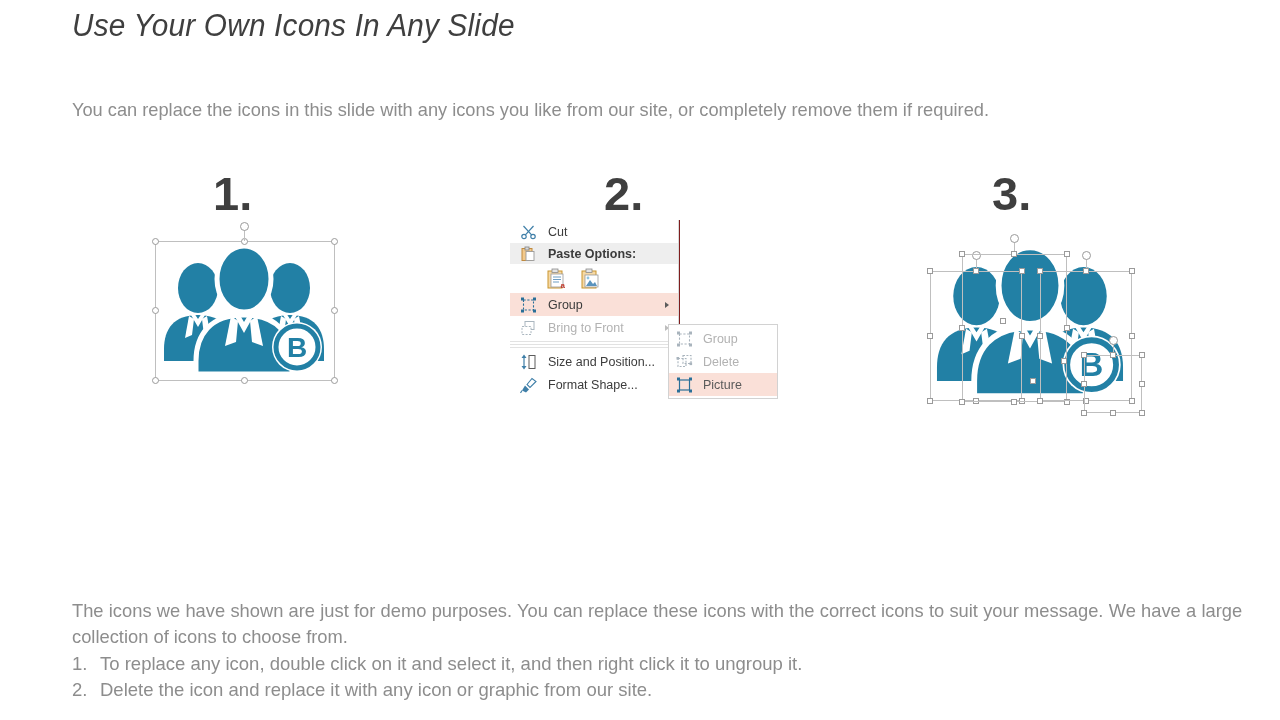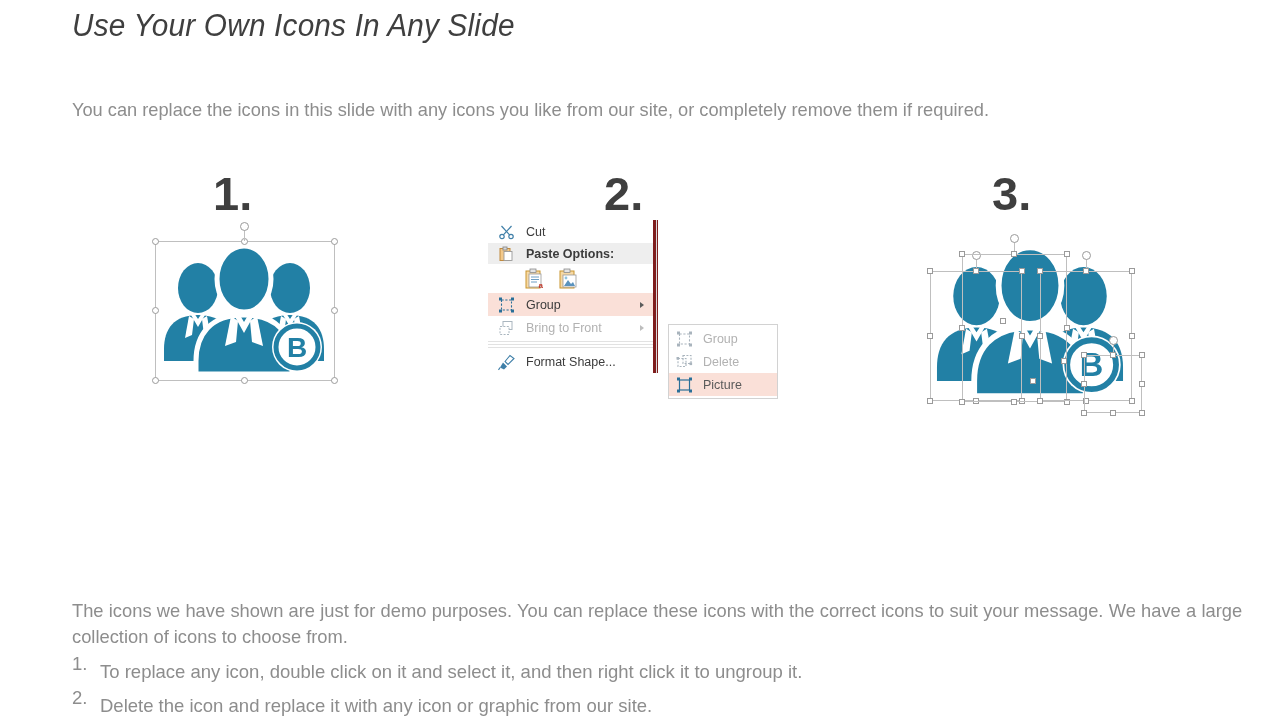--- a/index.html
+++ b/index.html
@@ -69,23 +69,23 @@
     background:#ffffff;border:1px solid #9a9a9a;box-sizing:border-box;
   }
   .rot-handle{
     position:absolute;width:9px;height:9px;border-radius:50%;
     background:#ffffff;border:1px solid #9a9a9a;box-sizing:border-box;
   }
   .rot-stem{position:absolute;width:1px;background:#bfbfbf;}
 
   
   .ctx-menu{
-    position:absolute;left:488px;top:220px;width:170px;
+    position:absolute;left:510px;top:220px;width:170px;
     background:#ffffff;
-    border-right:5px solid #7f1d1d;
+    border-right:2px solid #7f1d1d;
     font-size:12.5px;
     color:#3c3c3c;
     box-sizing:border-box;
   }
   .ctx-item{
     position:relative;
     display:flex;align-items:center;
     height:23px;
     padding-left:38px;
     white-space:nowrap;
@@ -140,21 +140,21 @@
     text-align:justify;
     transform:scaleX(0.99);
     transform-origin:left top;
   }
   .bottom-list{
     position:absolute;left:72px;top:651px;width:1100px;
     font-size:18.5px;line-height:26px;color:#8d8d8d;
   }
   .bl-row{display:flex;}
   .bl-num{width:28px;flex:0 0 28px;}
-  .bl-txt{flex:1;margin-top:8px;}
+  .bl-txt{flex:1;}
 </style>
 </head>
 <body>
 
 <div class="slide">
 
   <div class="title">Use Your Own Icons In Any Slide</div>
 
   <div class="intro">You can replace the icons in this slide with any icons you like from our site, or completely remove them if required.</div>
 
@@ -288,20 +288,33 @@
 
 
     <div class="ctx-sep"></div>
 
 
     <div class="ctx-sep"></div>
 
 
     <div class="ctx-sep"></div>
 
+    <div class="ctx-item">
+      <span class="ico">
+        <svg viewBox="0 0 17 17" width="17" height="17">
+            <g fill="#3f7fa8">
+              <polygon points="4,1 6.5,4.5 1.5,4.5"></polygon>
+              <polygon points="4,16 6.5,12.5 1.5,12.5"></polygon>
+              <rect x="3.4" y="4.5" width="1.2" height="8"></rect>
+            </g>
+            <rect x="9" y="2" width="6" height="13" fill="#ffffff" stroke="#5c5c5c" stroke-width="1"></rect>
+          </svg>
+      </span>
+      <span class="lbl">Size and Position...</span>
+    </div>
 
     <div class="ctx-item">
       <span class="ico">
         <svg viewBox="0 0 17 17" width="17" height="17">
             <path d="M2 14 L5 9 L9 13 L6 16 Z" fill="#3f7fa8"></path>
             <path d="M7 8 L12 2 L16 5 L10 11 Z" fill="#ffffff" stroke="#3f7fa8" stroke-width="1.1"></path>
             <line x1="2" y1="14" x2="0.5" y2="16.5" stroke="#3f7fa8" stroke-width="1.2"></line>
           </svg>
       </span>
       <span class="lbl">Format Shape...</span>

